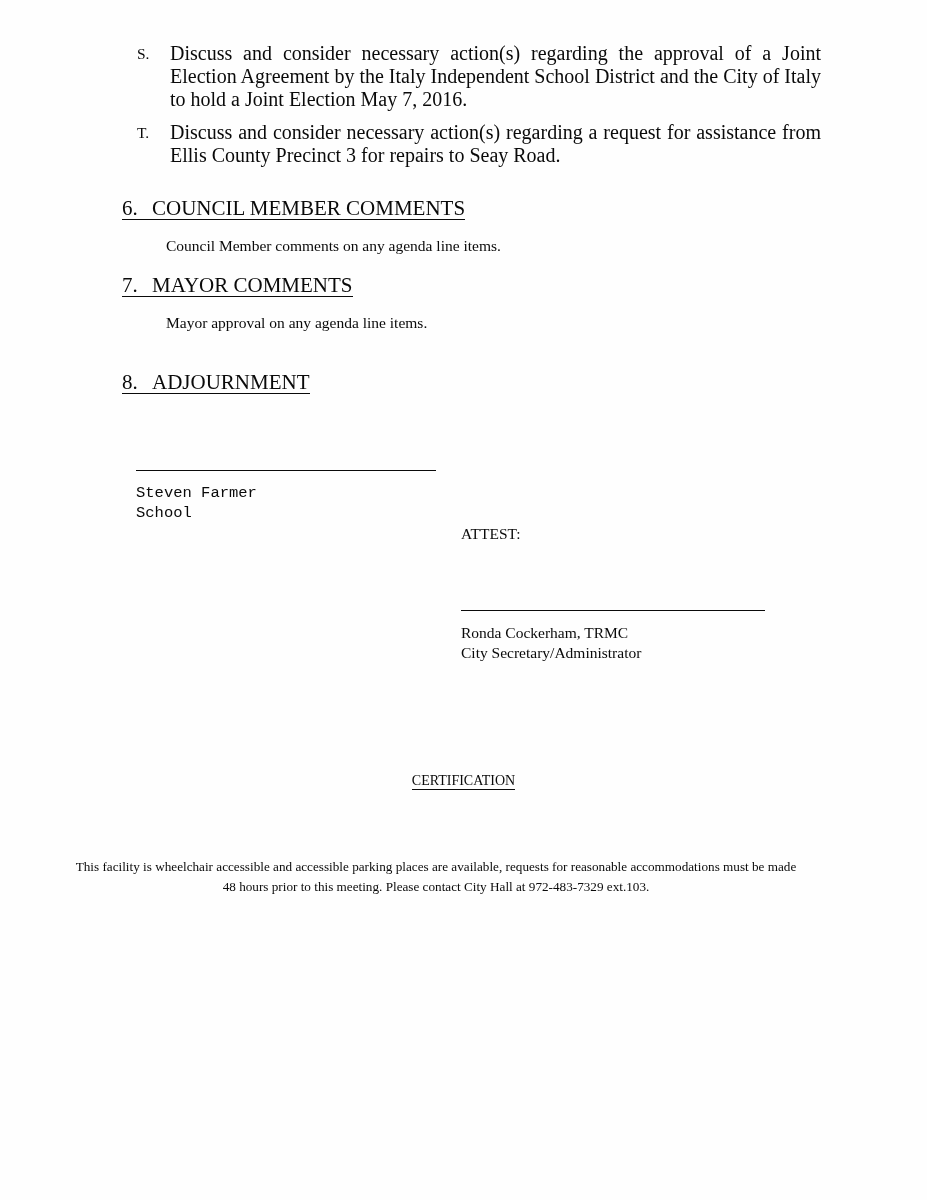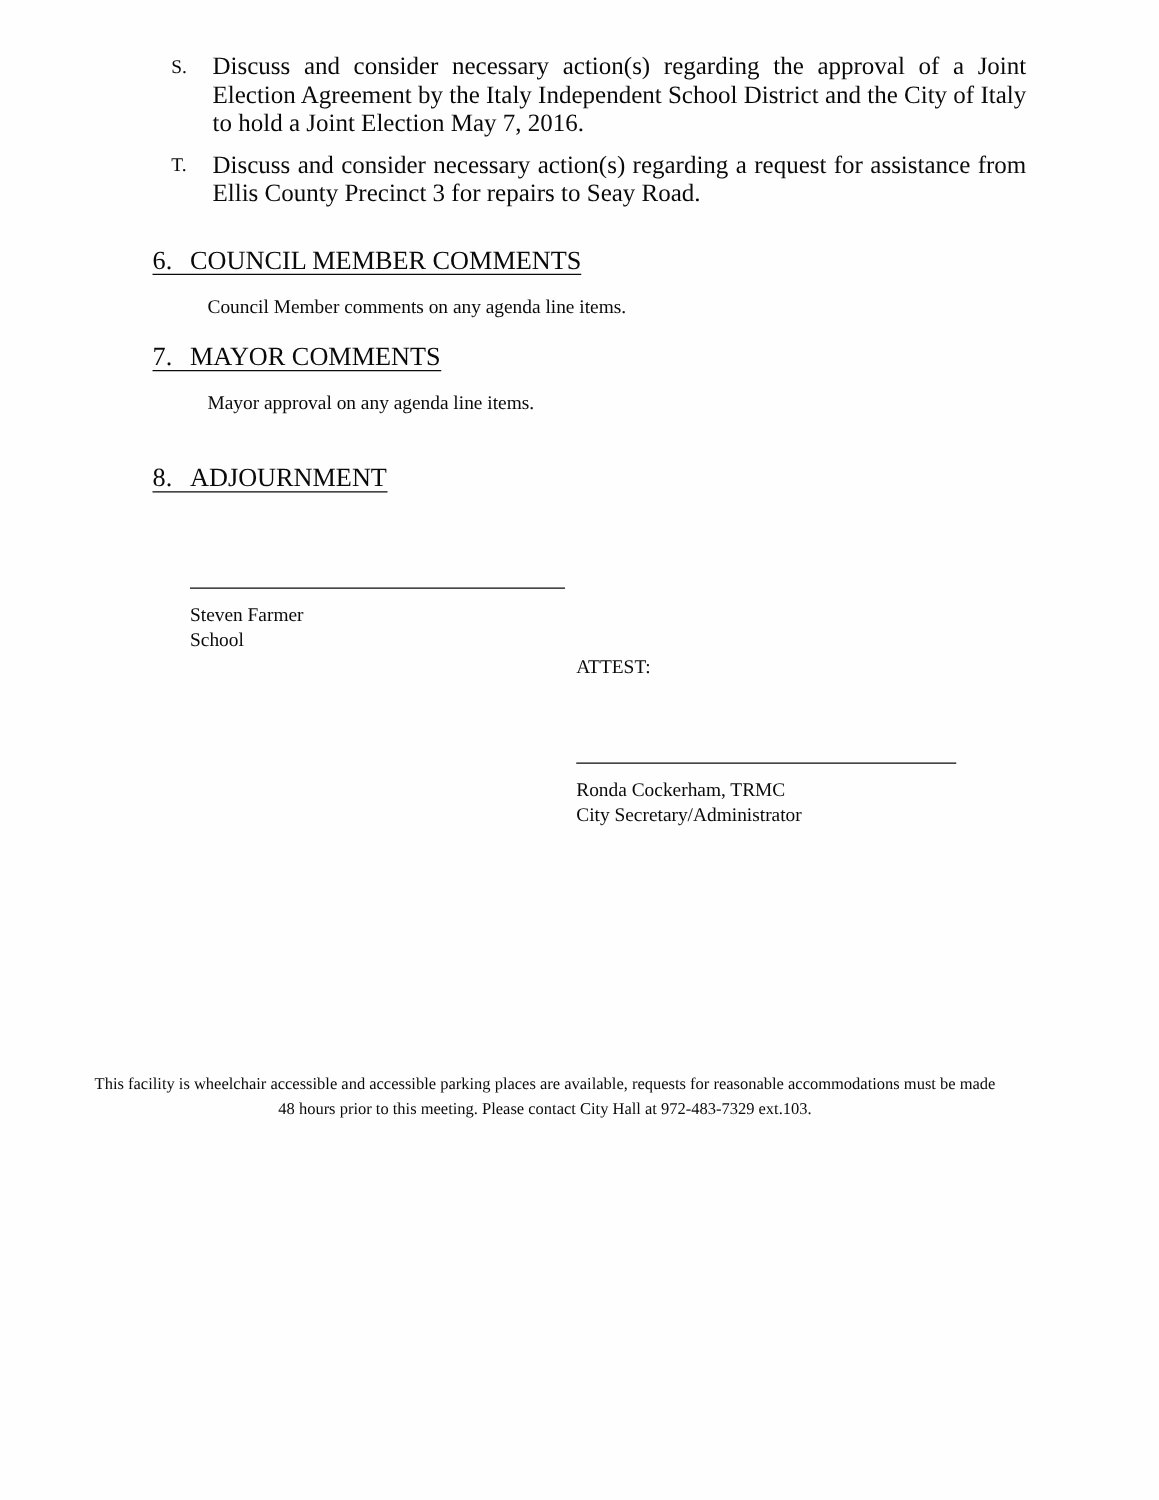--- a/index.html
+++ b/index.html
@@ -82,21 +82,21 @@
   .sig-block { position: absolute; }
   .sig-rule {
     border-top: 1.8px solid #0a0a0a;
     height: 0;
   }
   .sig-name, .sig-title {
     font-size: 15.5px;
     line-height: 20px;
     white-space: nowrap;
   }
-  #sig-mayor { left: 152px; top: 470px; width: 300px; }
+  #sig-mayor { left: 136px; top: 470px; width: 300px; font-family: Liberation Mono, monospace; }
   #sig-mayor .sig-name { padding-top: 12px; }
   #attest-label {
     position: absolute;
     left: 461px;
     top: 524px;
     font-size: 15.5px;
     line-height: 20px;
     white-space: nowrap;
   }
   #sig-secretary { left: 461px; top: 610px; width: 304px; }
@@ -163,15 +163,18 @@
   </div>
 
   <div id="attest-label">ATTEST:</div>
 
   <div class="sig-block" id="sig-secretary">
     <div class="sig-rule"></div>
     <div class="sig-name">Ronda Cockerham, TRMC</div>
     <div class="sig-title">City Secretary/Administrator</div>
   </div>
 
+  <div id="certification-title">
+    <span>CERTIFICATION</span>
+  </div>
   <div class="cert-paragraph" id="cert-accessibility">This facility is wheelchair accessible and accessible parking places are available, requests for reasonable accommodations must be made 48 hours prior to this meeting.  Please contact City Hall at 972-483-7329 ext.103.</div>
 
 </div>
 
 </body></html>

